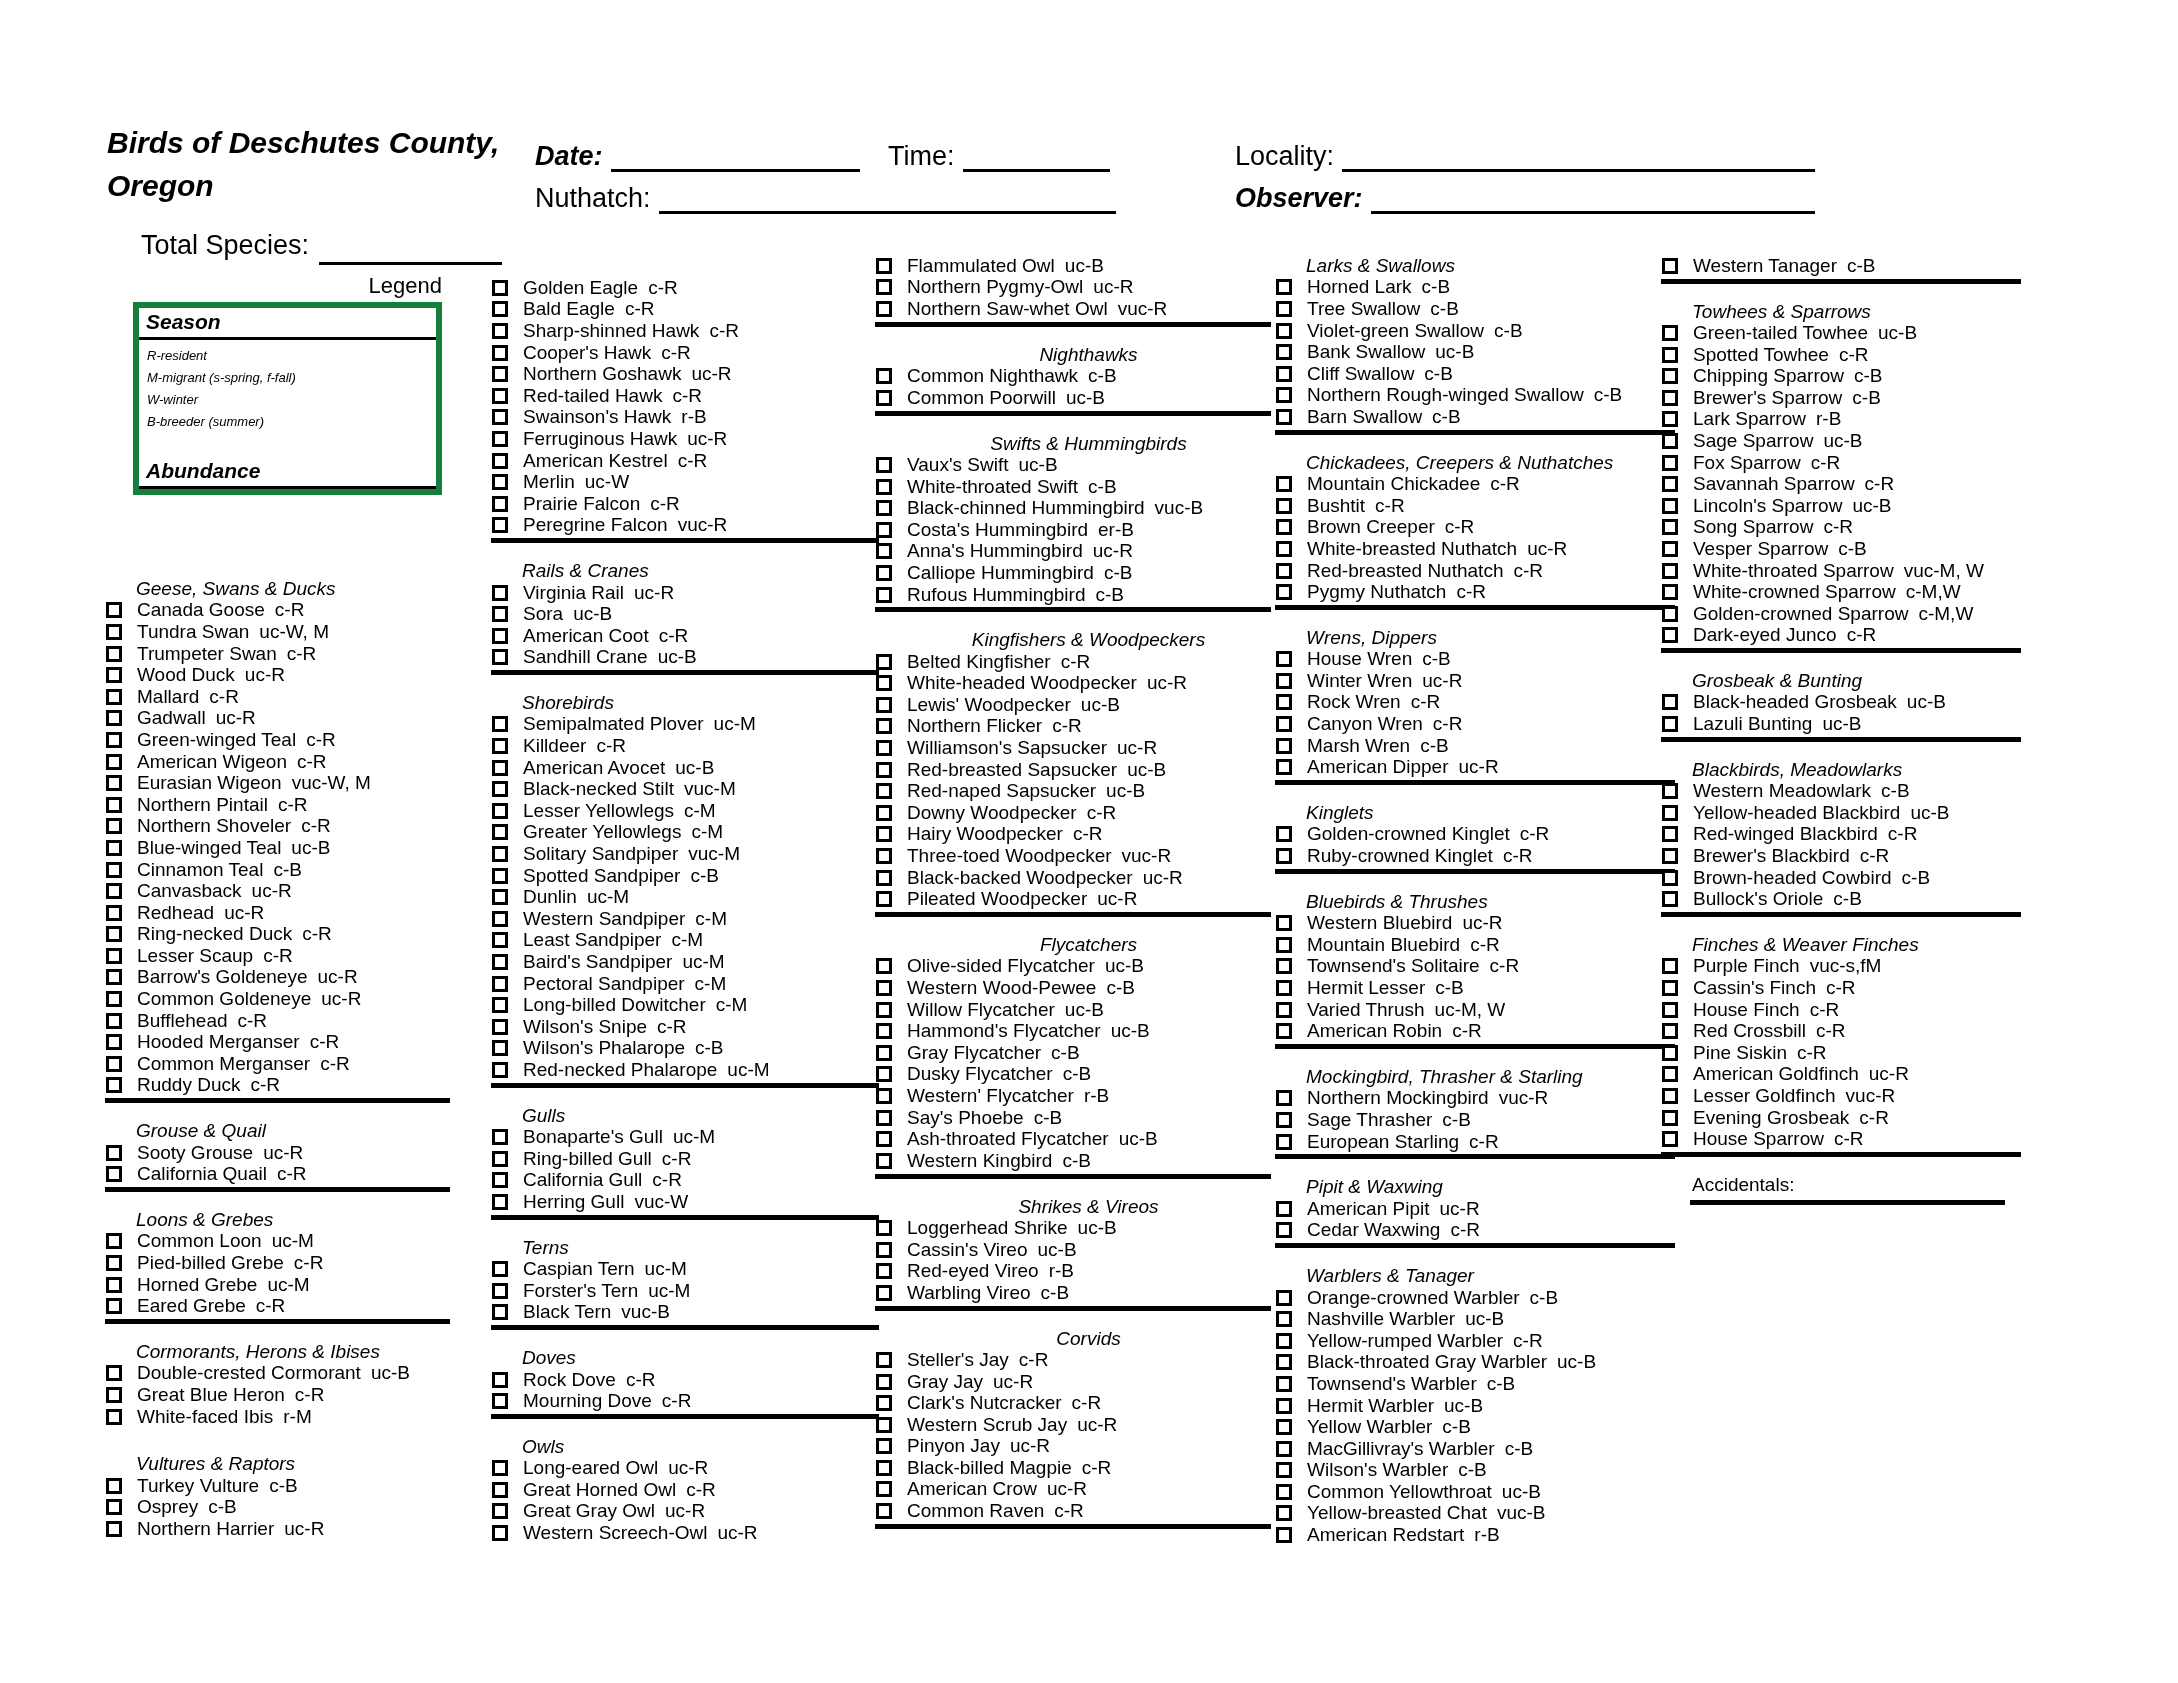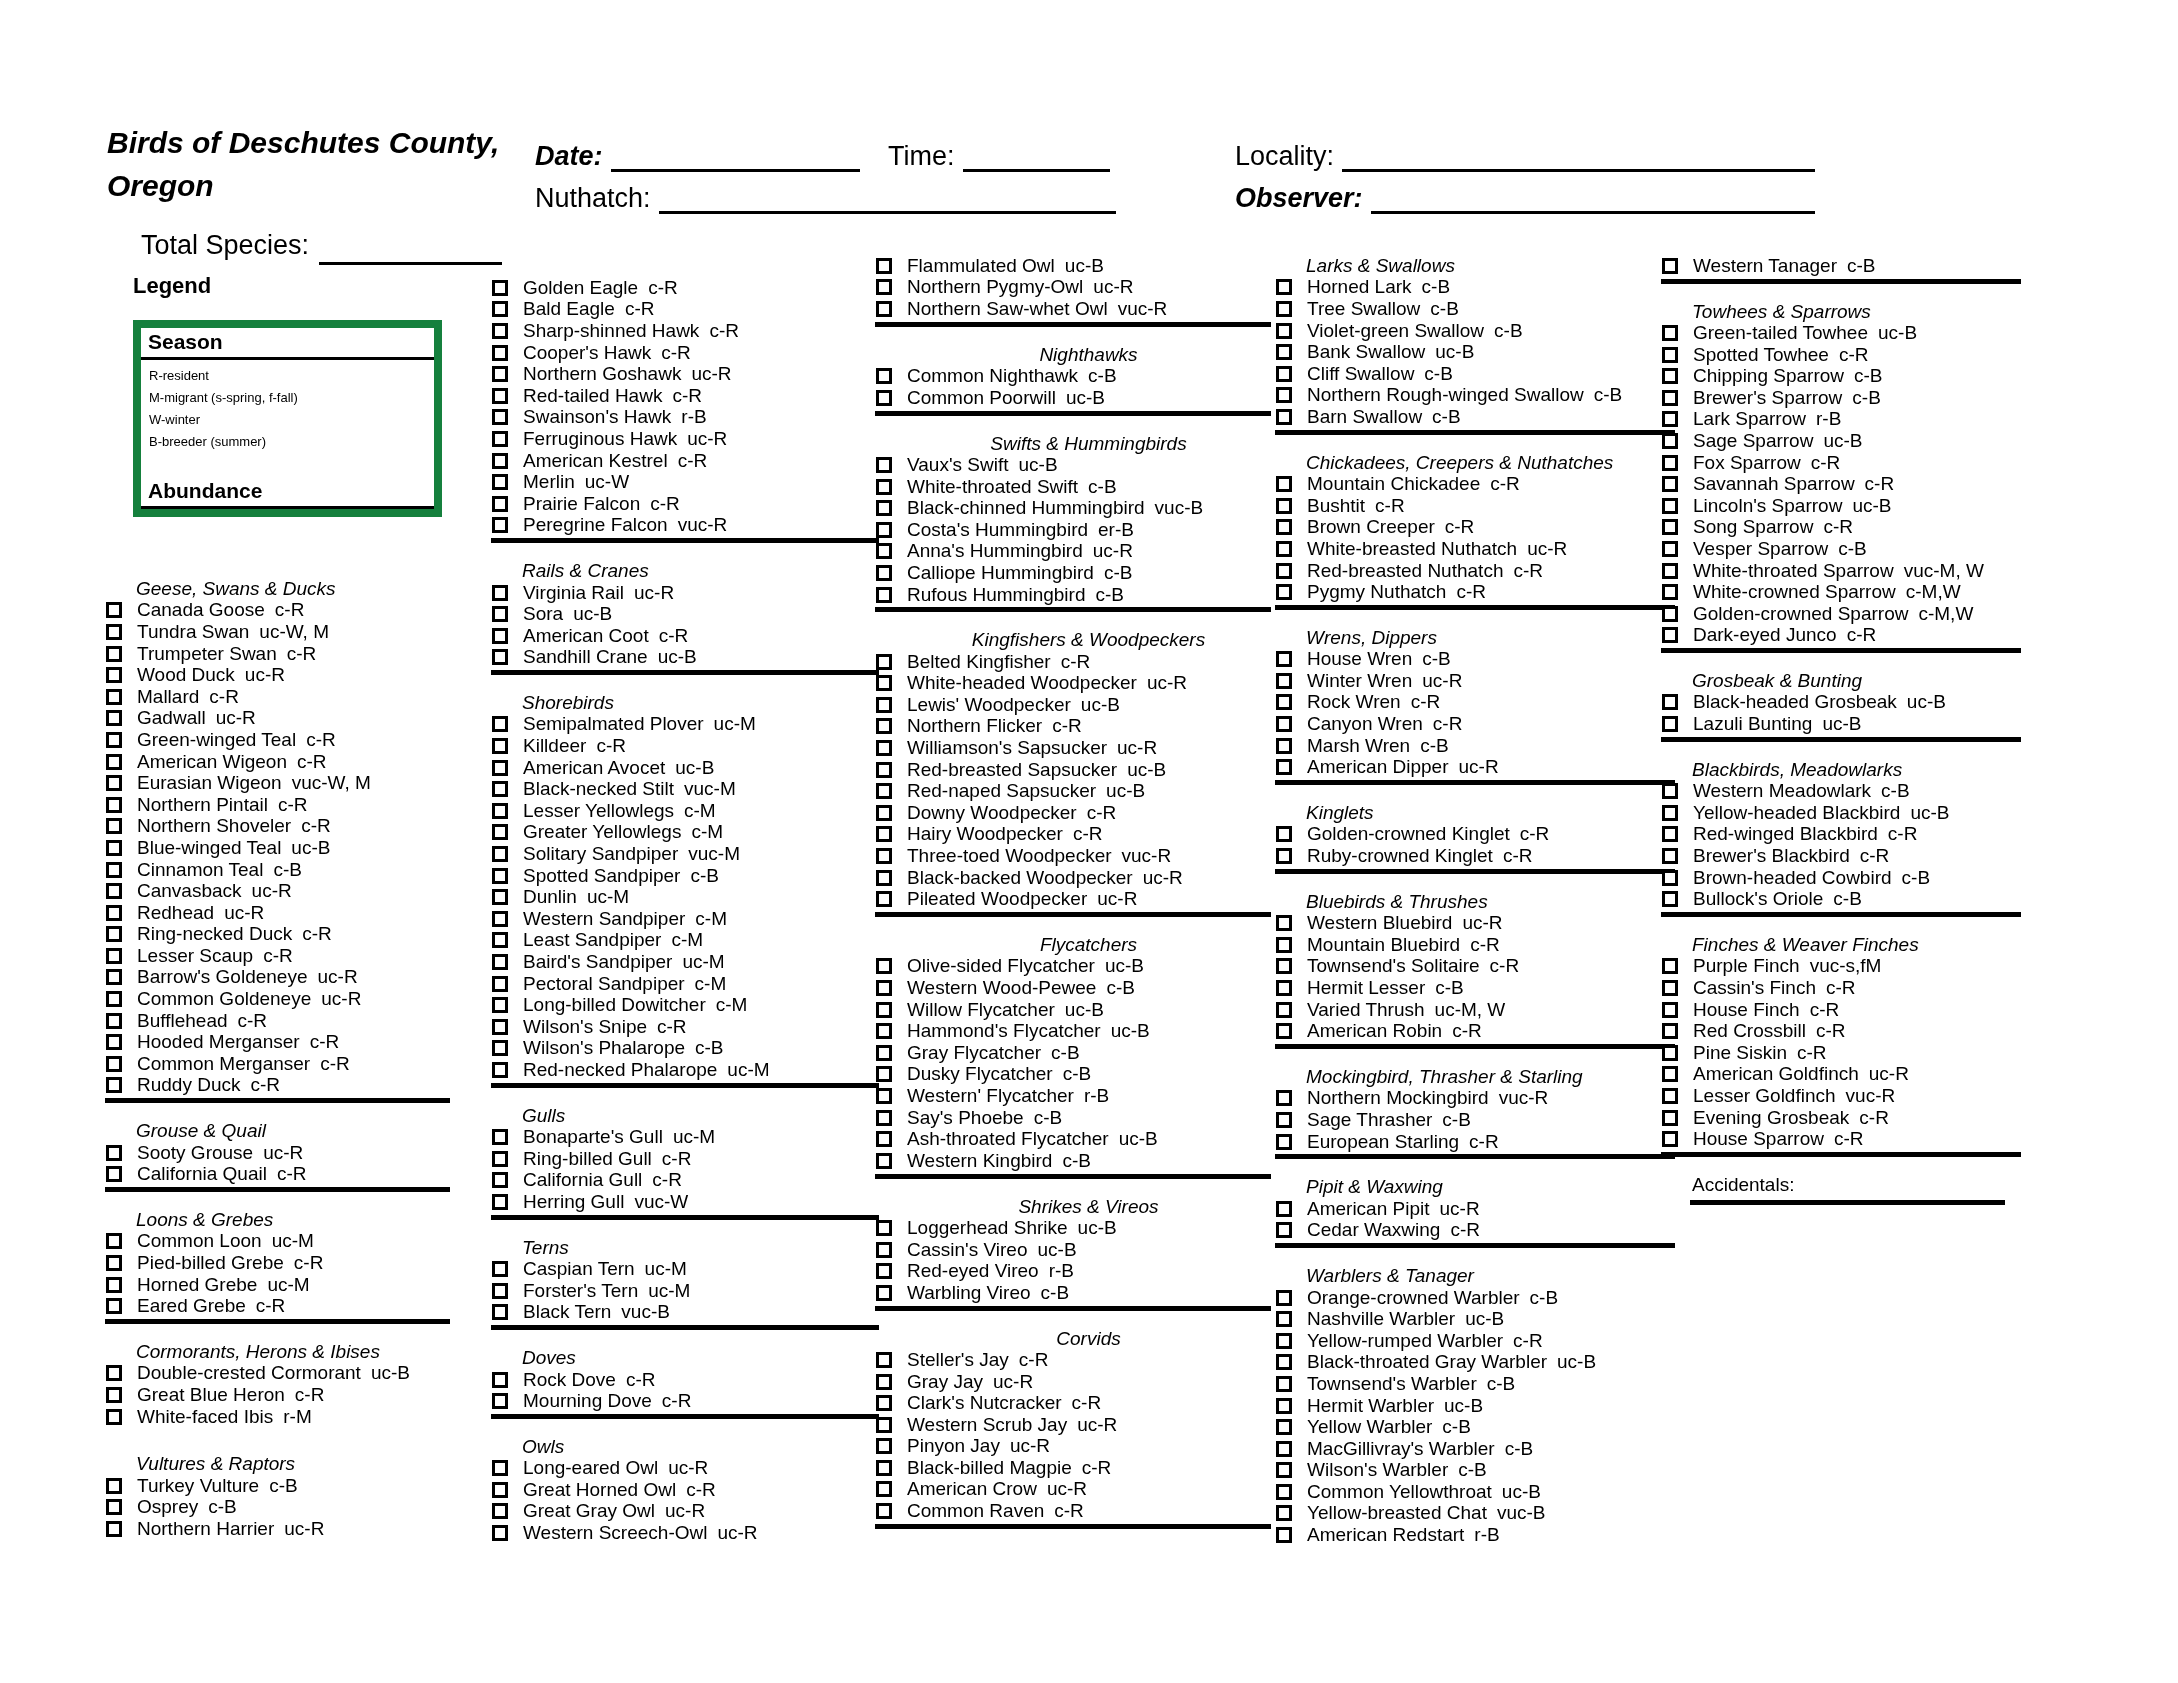--- a/index.html
+++ b/index.html
@@ -6,22 +6,22 @@
   .page{position:relative;width:2178px;height:1683px;background:#ffffff;
         font-family:"Liberation Sans",sans-serif;color:#000;overflow:hidden;}
   .title{position:absolute;left:107px;top:121px;font-size:30px;font-weight:bold;line-height:43px;white-space:nowrap;font-style:italic;}
   .total{position:absolute;left:141px;top:230px;font-size:27px;display:flex;align-items:flex-start;gap:10px;white-space:nowrap;}
   .field{position:absolute;font-size:27px;display:flex;align-items:flex-end;gap:8px;white-space:nowrap;}
   .bold{font-weight:bold;font-style:italic;}
   .blank{border-bottom:3px solid #000;height:32px;}
 
   
   .legend{position:absolute;left:133px;top:273px;width:309px;}
-  .legend-title{text-align:left;font-weight:bold;font-size:22px;margin-bottom:21px;}
-  .legend-box{border:8px solid #15803d;}
+  .legend-title{text-align:right;font-weight:normal;font-size:22px;margin-bottom:3px;}
+  .legend-box{border:6px solid #15803d;font-style:italic;}
   .lg-head{font-weight:bold;font-size:21px;padding:2px 7px 3px;border-bottom:3px solid #000;}
   .lg-list{padding:5px 8px 4px;font-size:13px;line-height:22px;}
   .lg-list.gap{padding-bottom:24px;}
 
   
   .col{position:absolute;font-size:19px;}
   #col1{left:105px;top:578px;width:345px;}
   #col2{left:491px;top:277px;width:388px;}
   #col3{left:875px;top:255px;width:396px;text-align:center;}
   #col4{left:1275px;top:255px;width:400px;}

